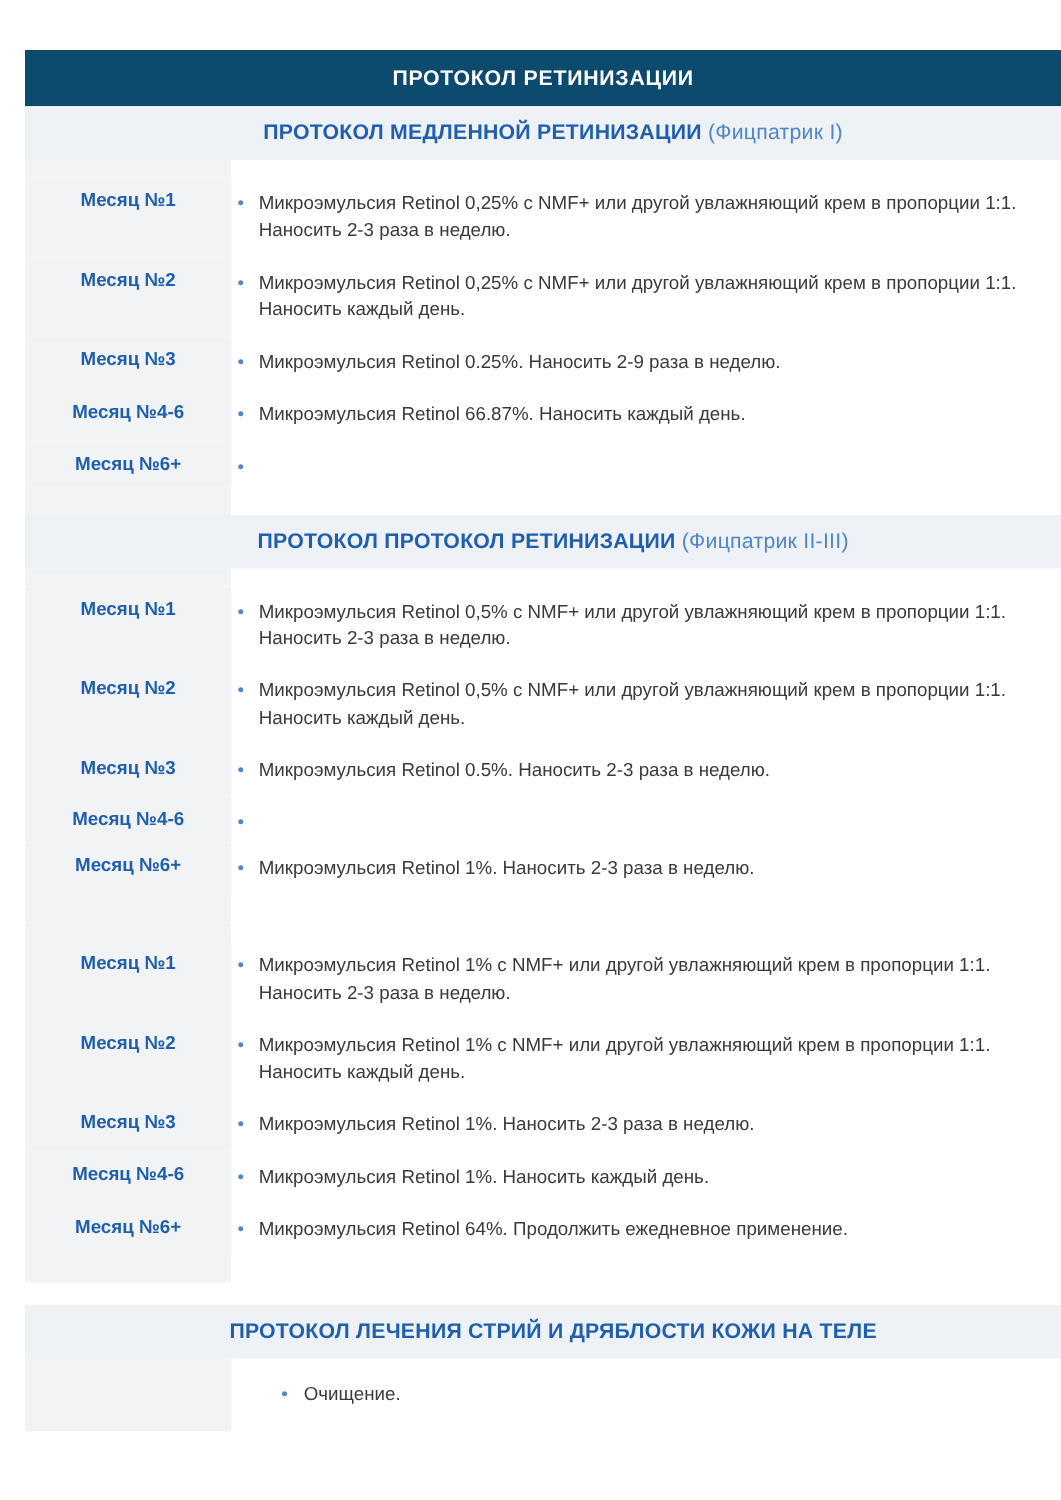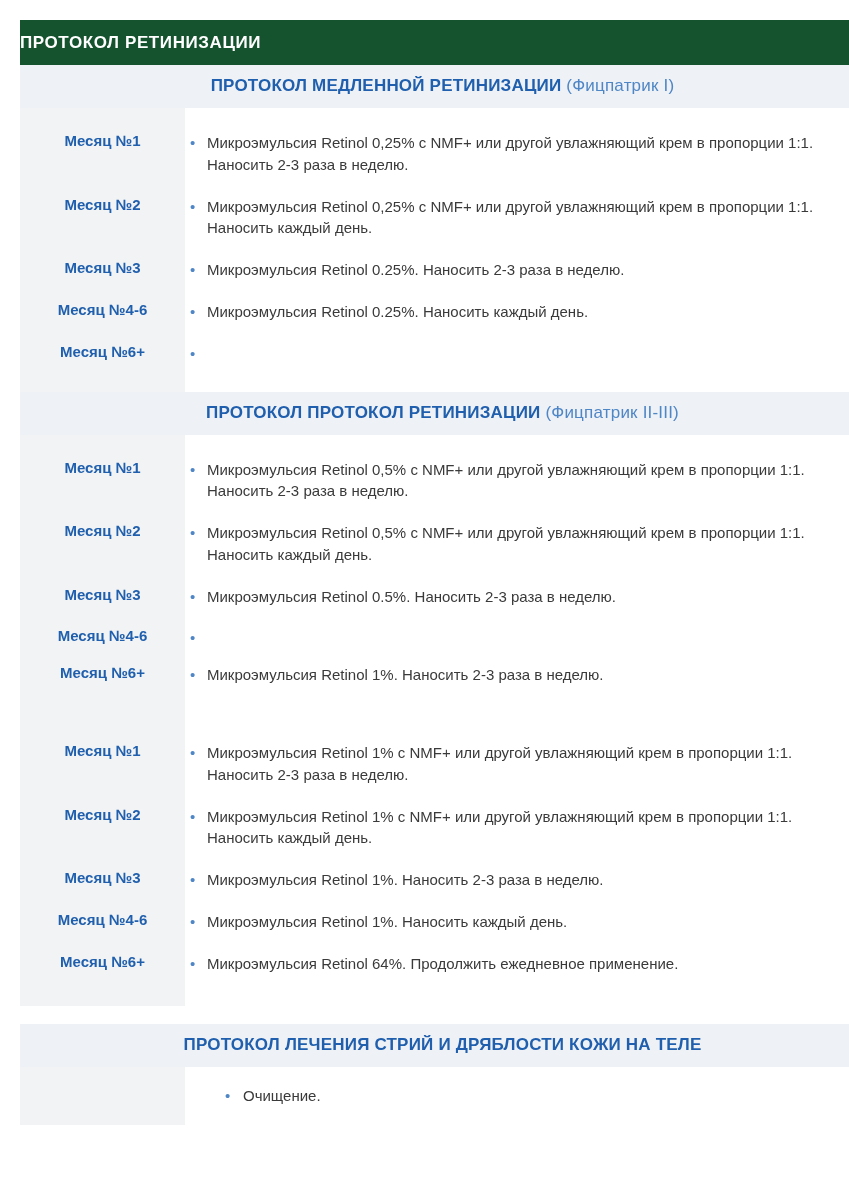--- a/index.html
+++ b/index.html
@@ -37,28 +37,28 @@
     position: absolute;
     left: 20px;
     top: 0;
     width: 829px;
     height: 1200px;
     background: #ffffff;
   }
 
   
   .title-bar {
-    background: #14532d;
+    background: #0c4a6e;
     color: #ffffff;
-    text-align: left;
+    text-align: center;
     font-size: 17px;
     font-weight: bold;
     letter-spacing: 0.6px;
     padding: 13px 0 12px 0;
-    margin-top: 20px;
+    margin-top: 40px;
   }
 
   
   .section-head {
     background: #eef1f6;
     text-align: center;
     padding: 11px 0 12px 16px;
     font-size: 17px;
     letter-spacing: 0.2px;
   }
@@ -204,28 +204,28 @@
         <div class="month">Месяц №2</div>
         <div class="desc">
           <span class="bullet">•</span>
           <span>Микроэмульсия Retinol 0,25% с NMF+ или другой увлажняющий крем в пропорции 1:1. Наносить каждый день.</span>
         </div>
       </div>
       <div class="row">
         <div class="month">Месяц №3</div>
         <div class="desc">
           <span class="bullet">•</span>
-          <span>Микроэмульсия Retinol 0.25%. Наносить 2-3 раза в неделю.</span>
+          <span>Микроэмульсия Retinol 0.25%. Наносить 2-9 раза в неделю.</span>
         </div>
       </div>
       <div class="row">
         <div class="month">Месяц №4-6</div>
         <div class="desc">
           <span class="bullet">•</span>
-          <span>Микроэмульсия Retinol 0.25%. Наносить каждый день.</span>
+          <span>Микроэмульсия Retinol 66.87%. Наносить каждый день.</span>
         </div>
       </div>
       <div class="row">
         <div class="month">Месяц №6+</div>
         <div class="desc">
           <span class="bullet">•</span>
         </div>
       </div>
       <div class="gap-band">
           <div class="left"></div>

